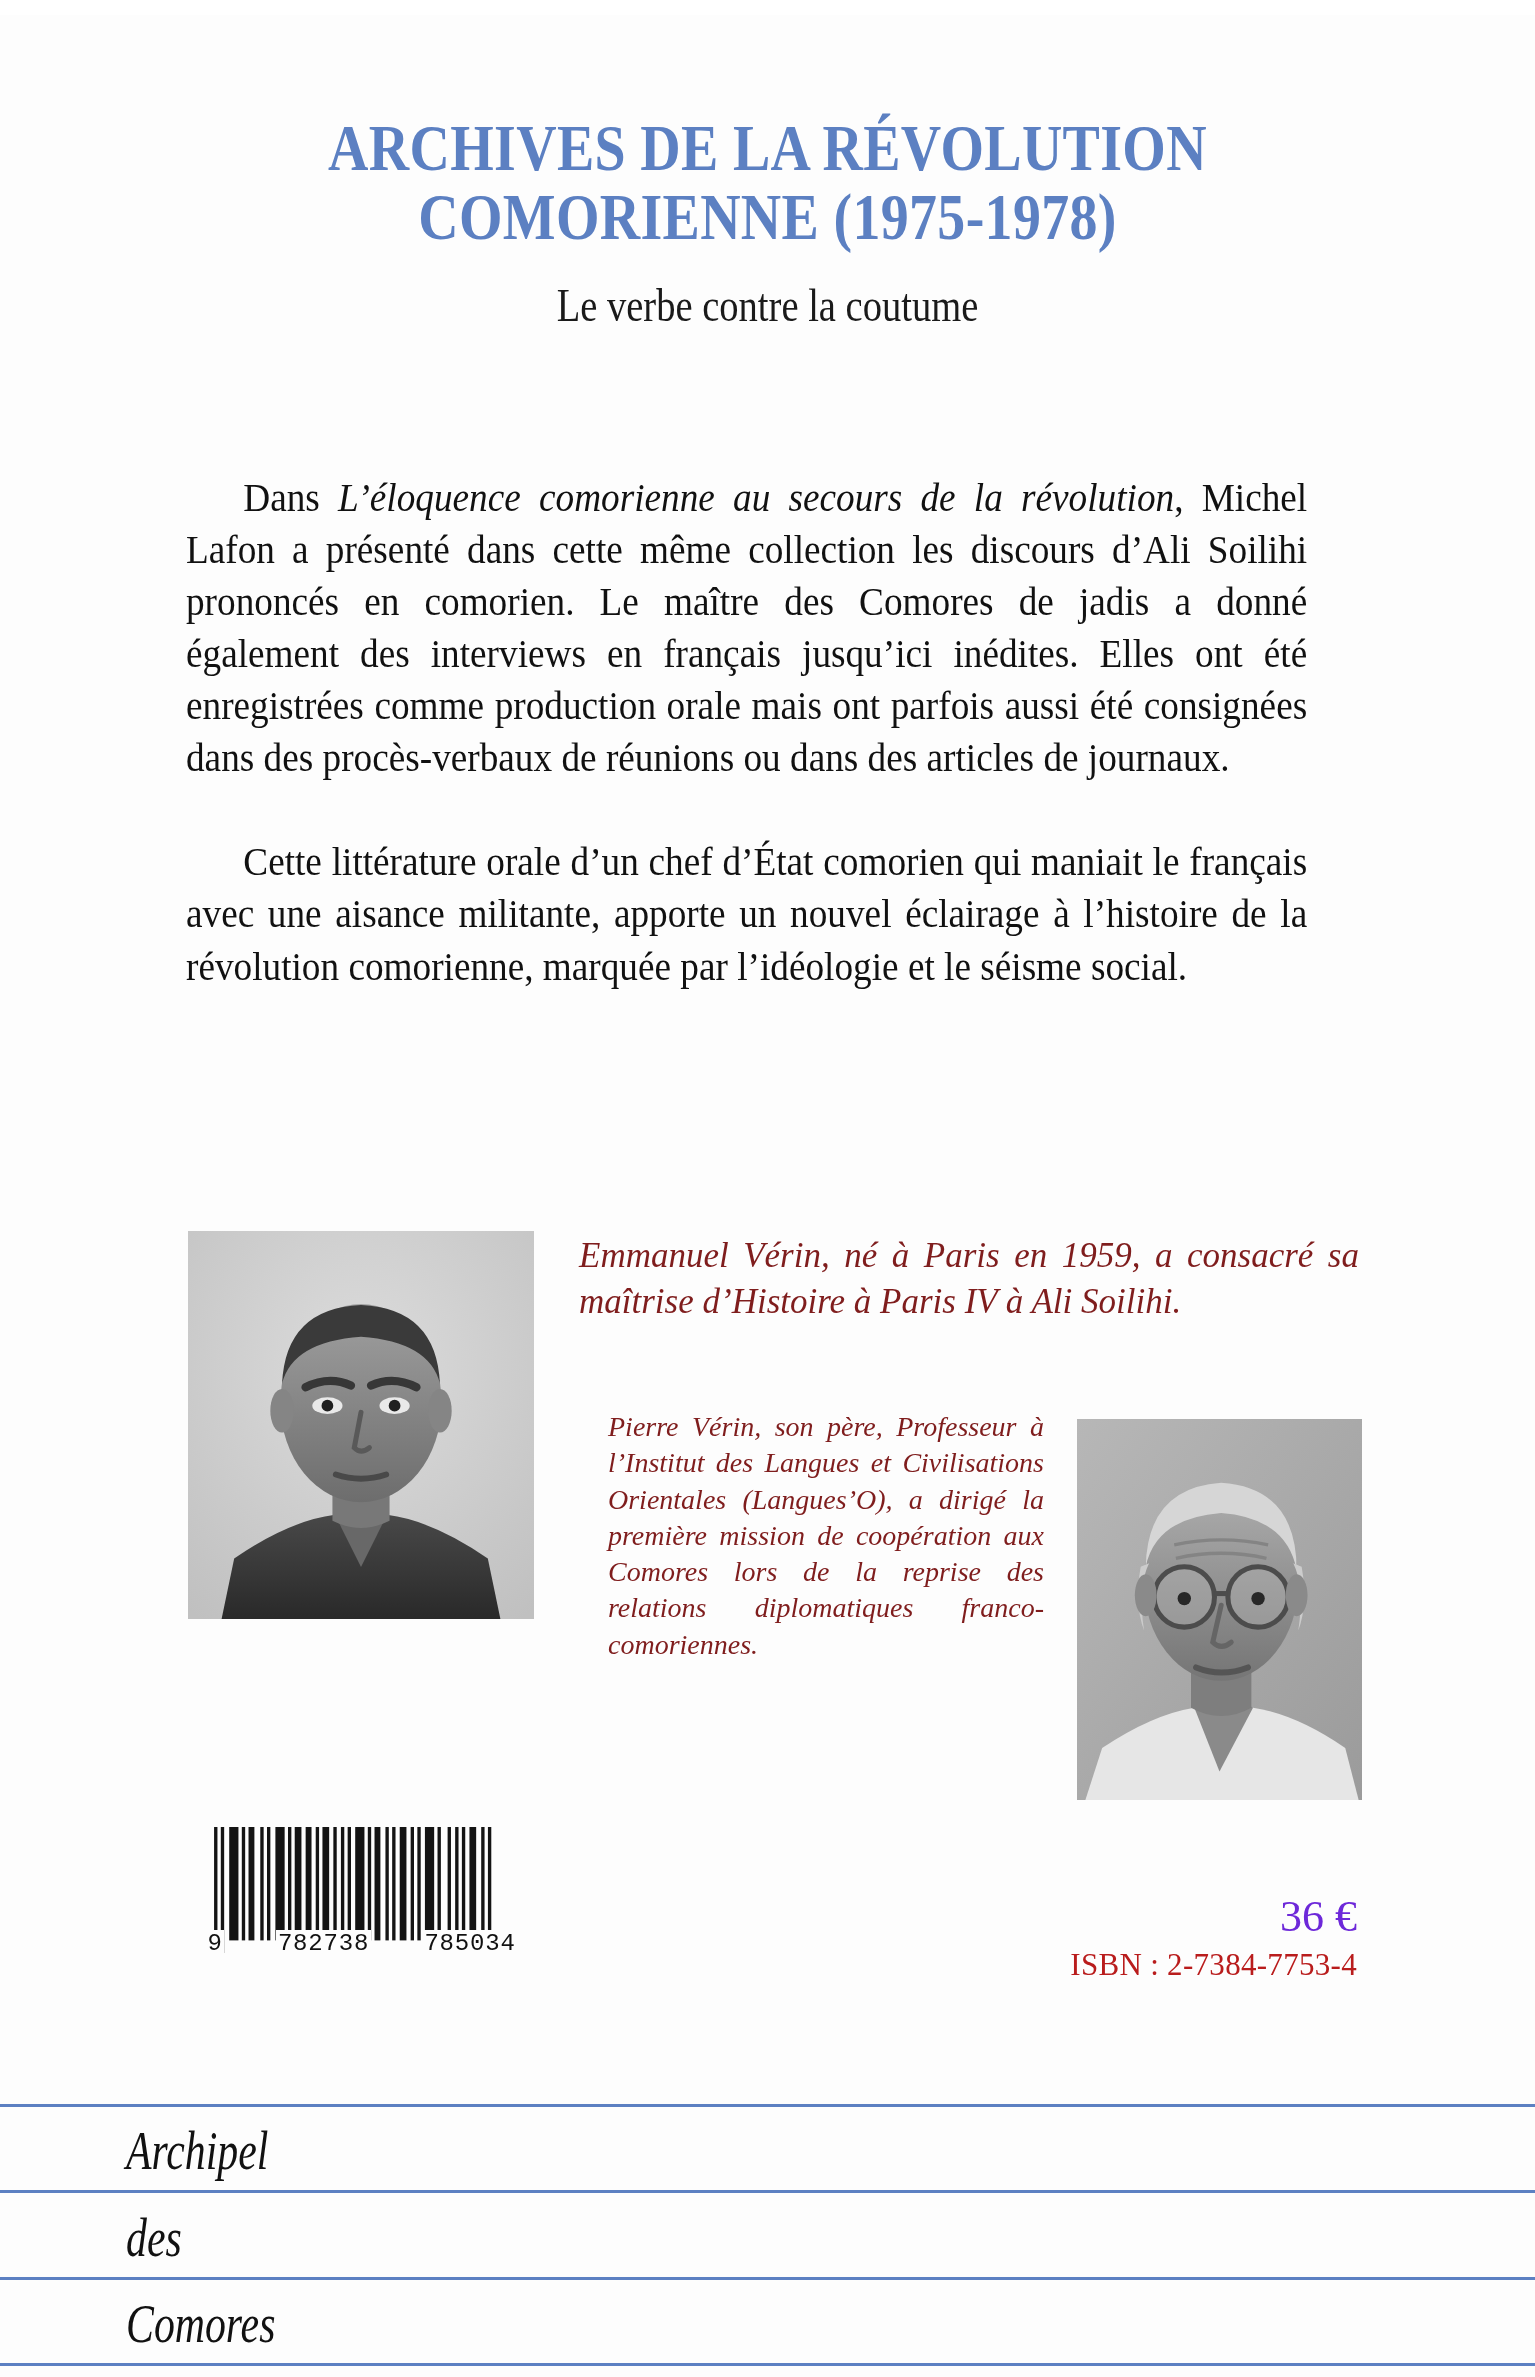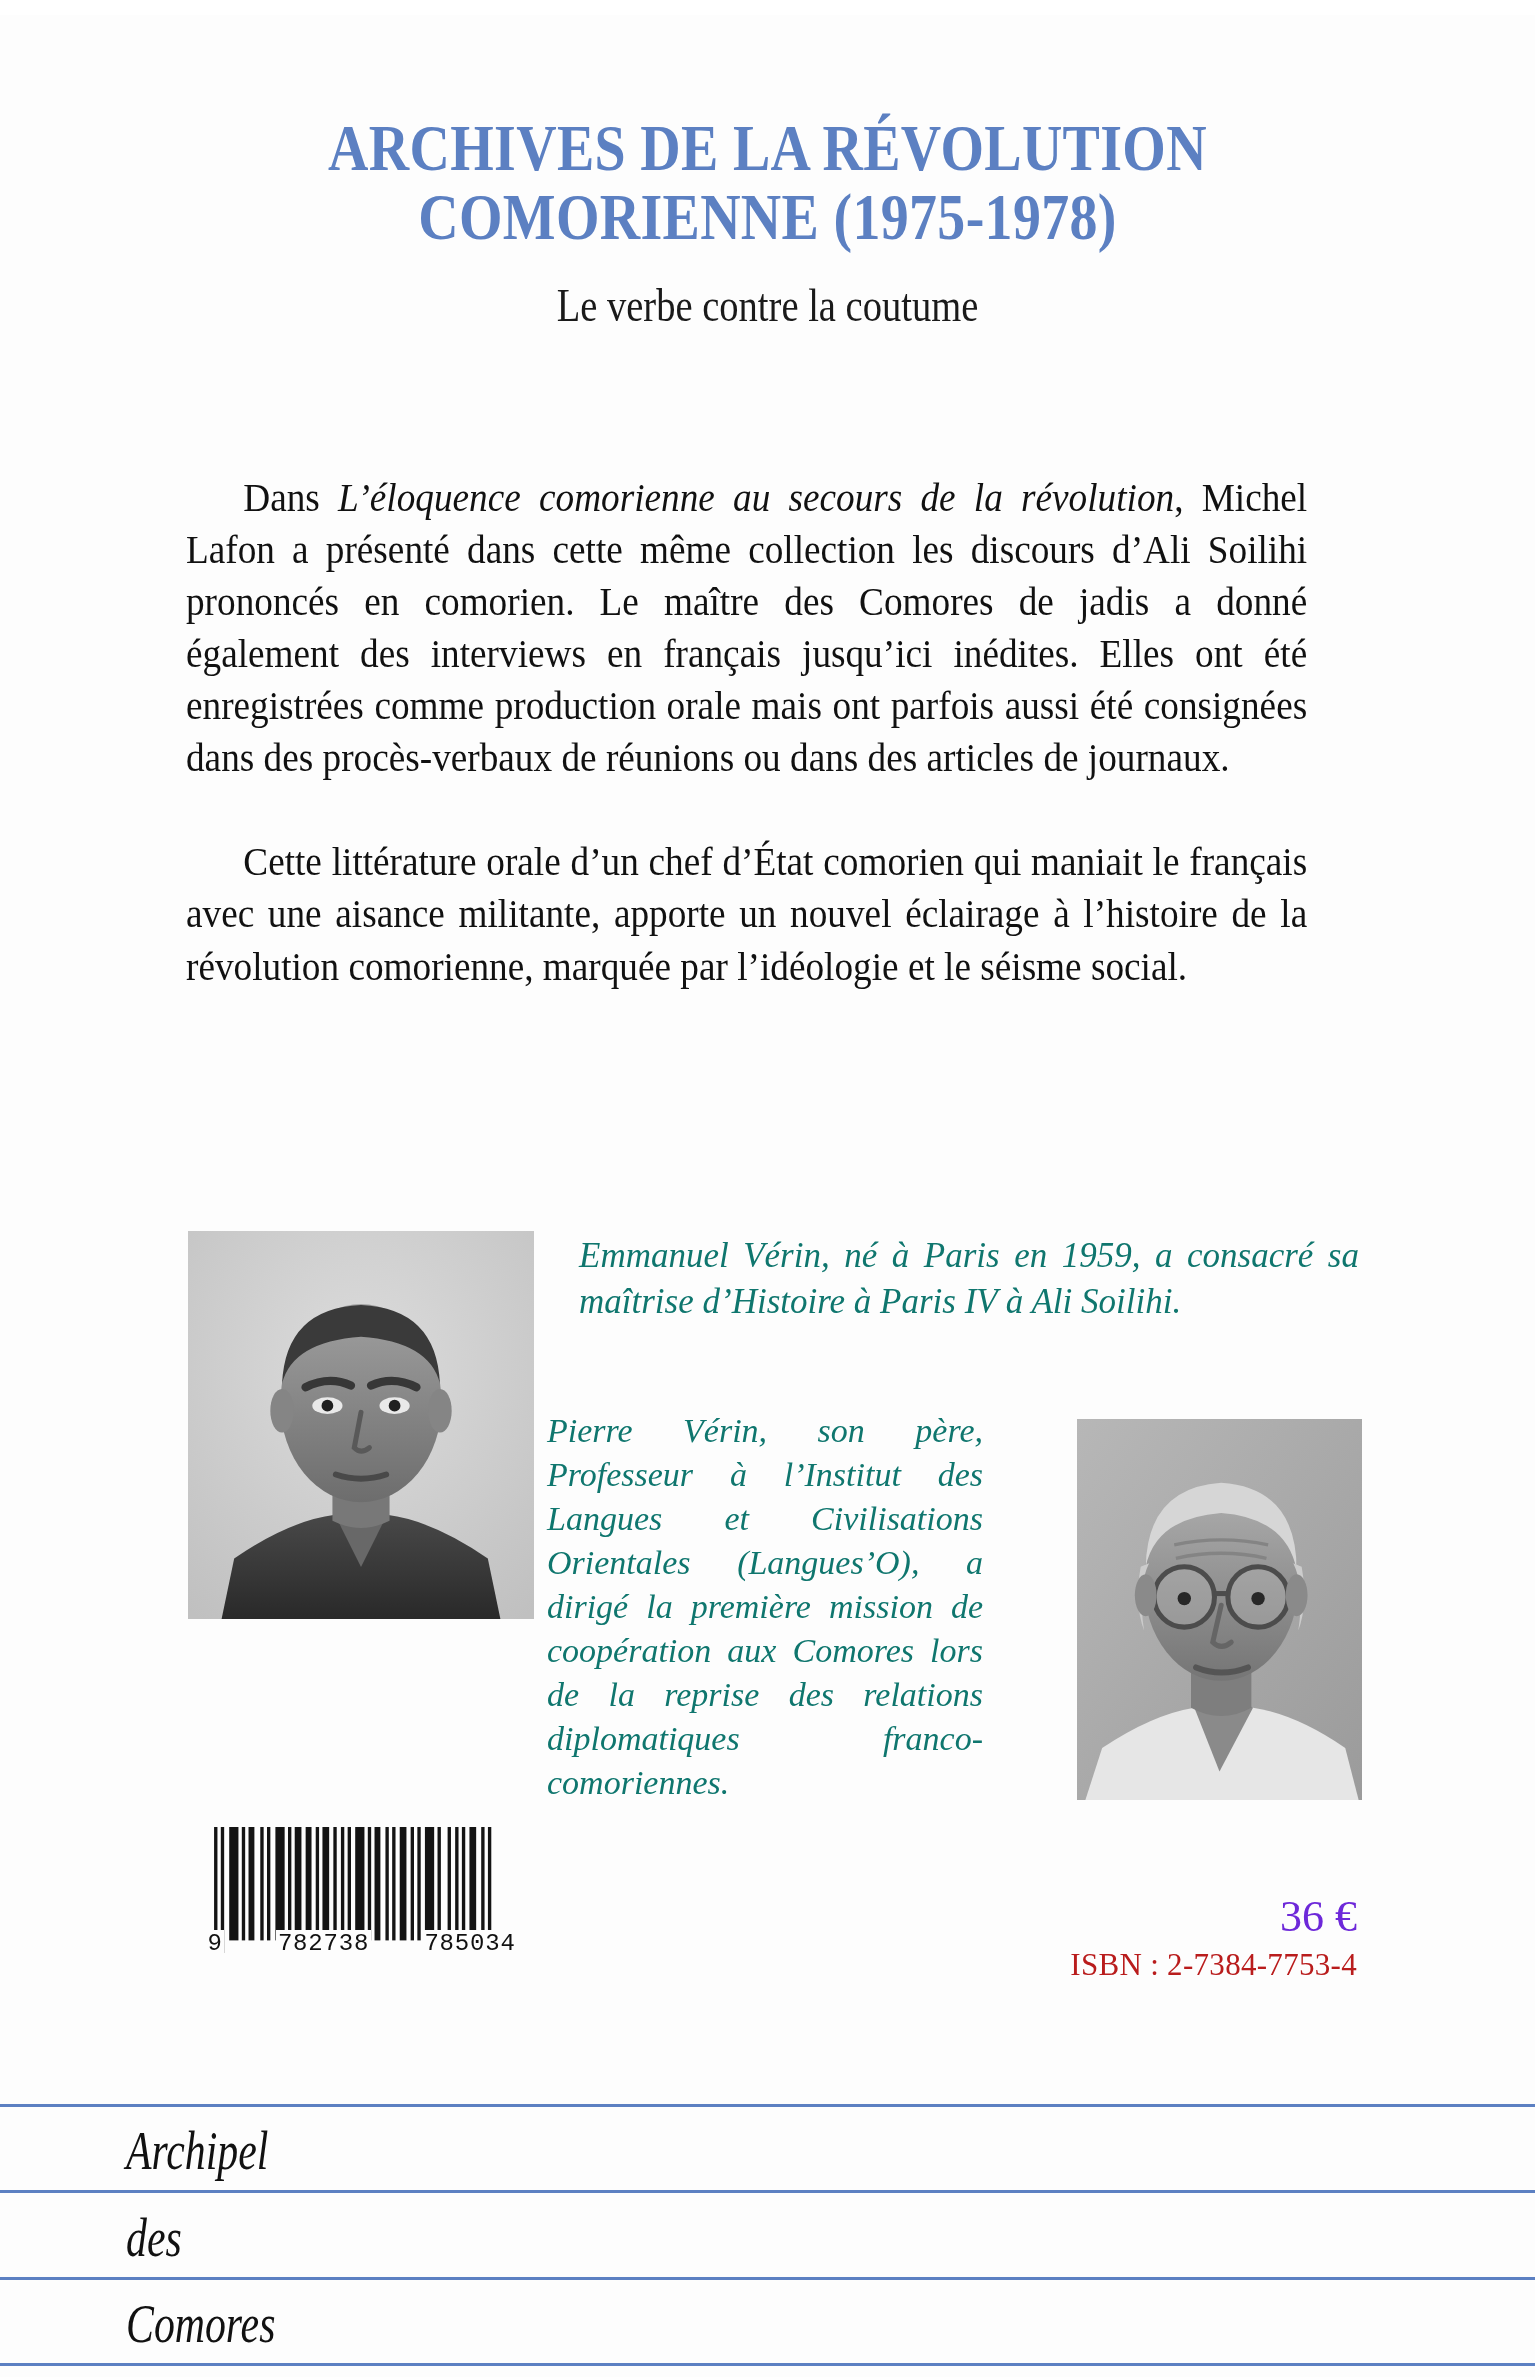--- a/index.html
+++ b/index.html
@@ -111,35 +111,35 @@
   }
 
   .photo svg { display: block; width: 100%; height: 100%; }
 
   .bio {
     position: absolute;
     font-style: italic;
     font-size: 35px;
     line-height: 1.30;
     text-align: justify;
-    color: #0f766e;
+    color: #7f1d1d;
     font-family: Liberation Serif, serif;
   }
 
   .bio-emmanuel {
     left: 579px;
     top: 10px;
     width: 780px;
   }
 
   .bio-pierre {
-    left: 547px;
+    left: 608px;
     top: 186px;
     width: 436px;
-    font-size: 34px;
+    font-size: 28px;
     line-height: 1.295;
   }
 
   
   .barcode-wrap {
     position: absolute;
     left: 204px;
     top: 1812px;
     width: 315px;
   }

